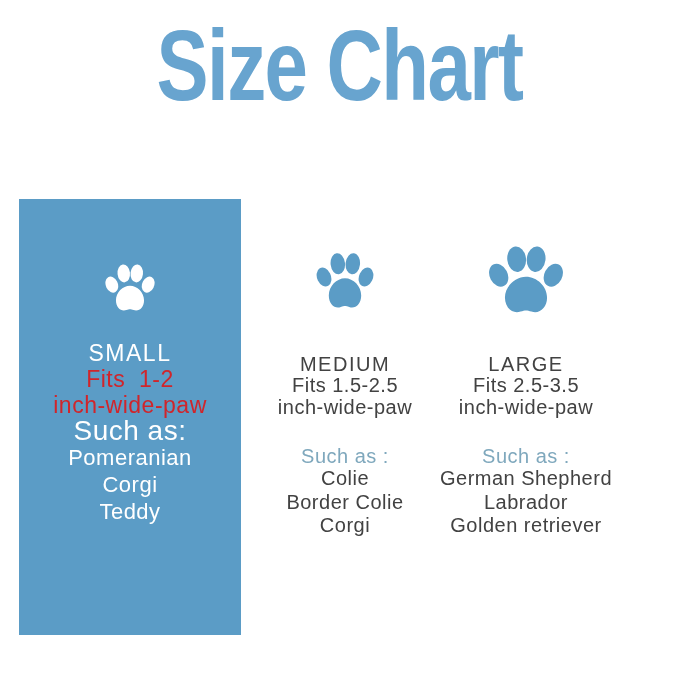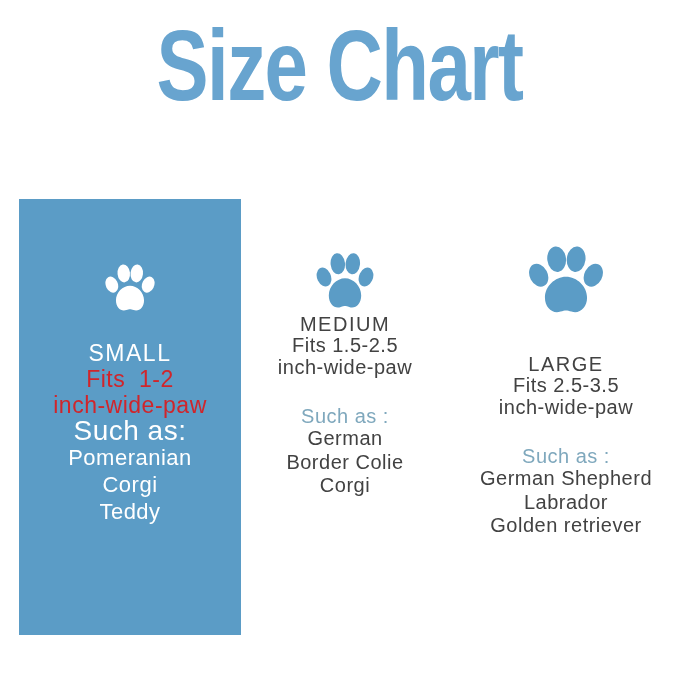--- a/index.html
+++ b/index.html
@@ -42,21 +42,21 @@
     text-align: center;
   }
   .col-small {
     left: 19px;
     top: 199px;
     width: 222px;
     height: 436px;
     background: var(--blue, #5b9cc6);
   }
   .col-medium { left: 251px; top: 248px; width: 188px; }
-  .col-large  { left: 464px; top: 240px; width: 204px; }
+  .col-large  { left: 424px; top: 240px; width: 204px; }
 
   .paw-wrap { line-height: 0; }
   .col-small  .paw-wrap { padding-top: 61px; }
   .paw { display: inline-block; }
   .paw-white { color: #ffffff; }
   .paw-blue  { color: var(--blue, #5b9cc6); }
 
   
   .size-label, .fits-line, .such-as, .breed { white-space: pre; }
 
@@ -85,21 +85,21 @@
     letter-spacing: 0.5px;
     color: var(--white, #ffffff);
   }
 
   .col-medium .size-label, .col-large .size-label {
     font-size: 20px;
     line-height: 21px;
     letter-spacing: 1.5px;
     color: var(--dark-gray, #424242);
   }
-  .col-medium .size-label { }
+  .col-medium .size-label { margin-top: 40px; }
   .col-large  .size-label { margin-top: 34px; }
 
   .col-medium .fits-line, .col-large .fits-line {
     font-size: 20px;
     line-height: 21.5px;
     letter-spacing: 0.5px;
     color: var(--dark-gray, #424242);
   }
   .col-medium .such-as, .col-large .such-as {
     margin-top: 28px;
@@ -154,21 +154,21 @@
   <div class="col col-medium">
     <div class="paw-wrap">
       <svg class="paw paw-blue" width="60" height="66" viewBox="0 0 100 100" preserveAspectRatio="none" fill="currentColor">
           <use href="#paw-shape"></use>
         </svg>
     </div>
     <div class="size-label">MEDIUM</div>
     <div class="fits-line">Fits 1.5-2.5</div>
     <div class="fits-line">inch-wide-paw</div>
     <div class="such-as">Such as :</div>
-    <div class="breed">German</div>
+    <div class="breed">Colie</div>
     <div class="breed">Border Colie</div>
     <div class="breed">Corgi</div>
   </div>
 
   <div class="col col-large">
     <div class="paw-wrap">
       <svg class="paw paw-blue" width="78" height="80" viewBox="0 0 100 100" preserveAspectRatio="none" fill="currentColor">
           <use href="#paw-shape"></use>
         </svg>
     </div>

